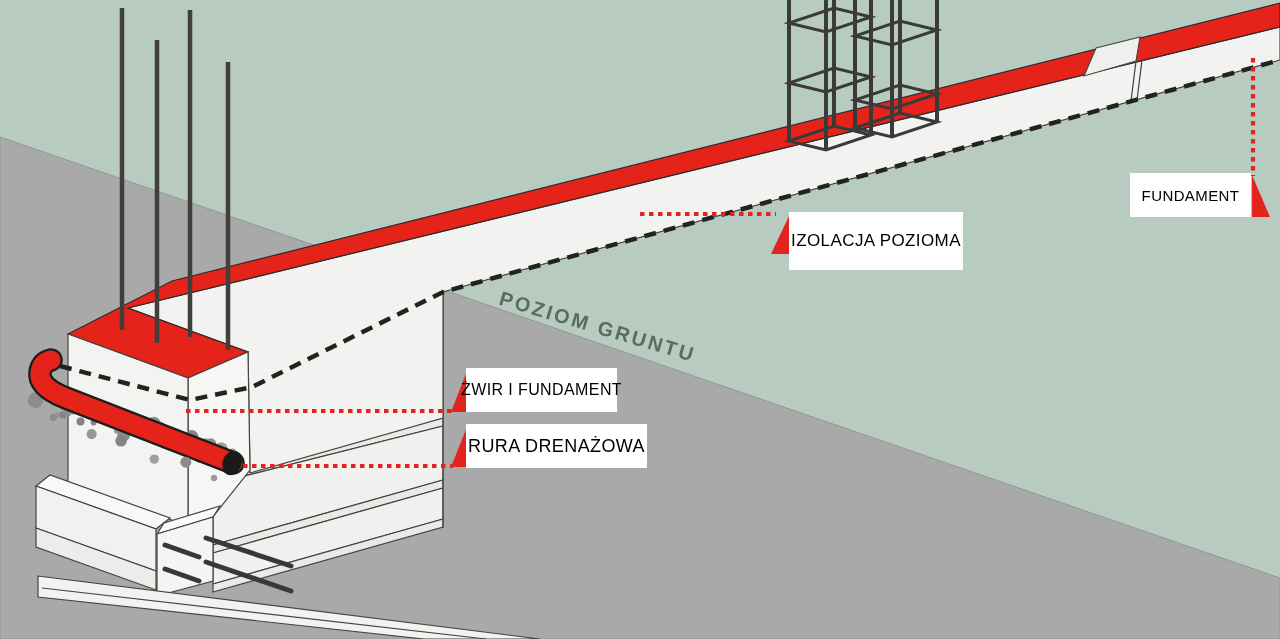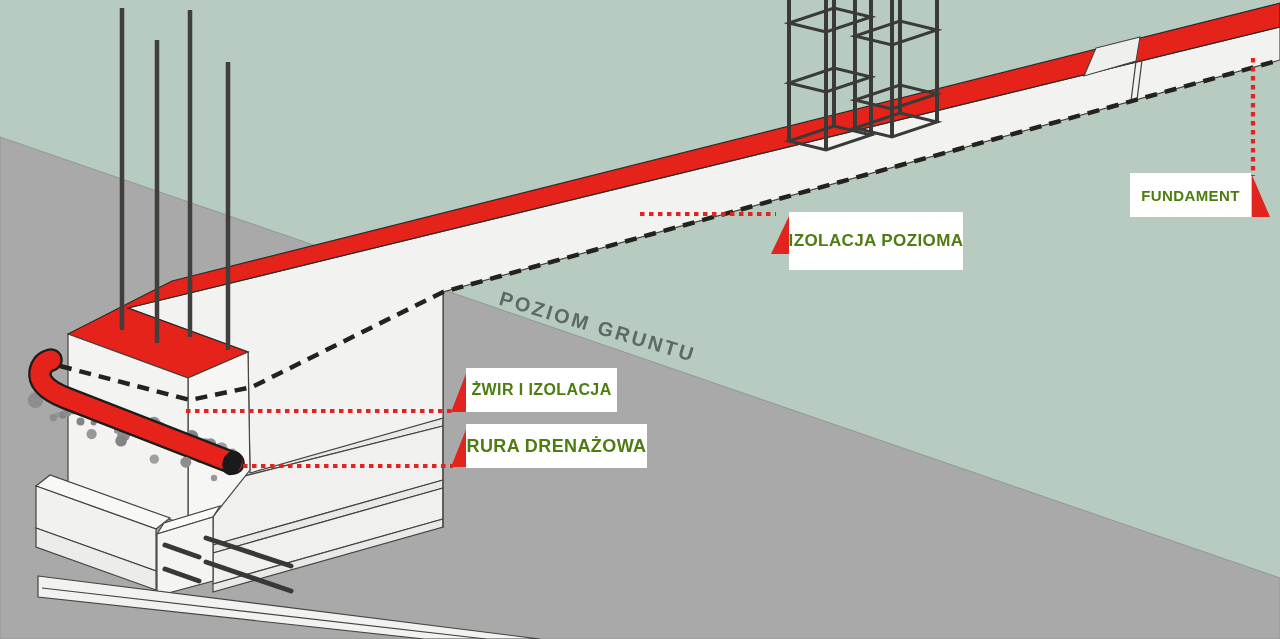--- a/index.html
+++ b/index.html
@@ -3,21 +3,21 @@
 <meta charset="utf-8">
 <style>
   html,body{margin:0;padding:0;background:#ffffff;}
   #app{
     position:relative;width:1280px;height:639px;overflow:hidden;
     font-family:"Liberation Sans","DejaVu Sans",sans-serif;
   }
   #scene{position:absolute;left:0;top:0;}
   .callout{
     position:absolute;display:flex;align-items:center;justify-content:center;
-    background:#ffffff;color:#4d7c0f;font-weight:bold;letter-spacing:.4px;
+    background:#ffffff;color:#000000;font-weight:normal;letter-spacing:.4px;
     white-space:nowrap;
   }
   #callout-izolacja{left:789px;top:212px;width:174px;height:58px;font-size:17px;}
   #callout-fundament{left:1130px;top:173px;width:121px;height:44px;font-size:15px;}
   #callout-zwir{left:466px;top:368px;width:151px;height:44px;font-size:16px;}
   #callout-rura{left:466px;top:424px;width:181px;height:44px;font-size:18px;}
   #ground-level-label{
     position:absolute;left:503px;top:287px;color:#5b6b64;font-weight:bold;
     font-size:20px;letter-spacing:2.6px;transform:rotate(16.5deg);
     transform-origin:0 0;white-space:nowrap;
@@ -194,17 +194,17 @@
     <g fill="#e2241e">
       <polygon points="790,214 790,254 771,254"></polygon>
       <polygon points="1252,175 1252,217 1270,217"></polygon>
       <polygon points="467,371 451,412 467,412"></polygon>
       <polygon points="467,427 451,467 467,467"></polygon>
     </g>
   </svg>
 
   <div class="callout" id="callout-izolacja">IZOLACJA POZIOMA</div>
   <div class="callout" id="callout-fundament">FUNDAMENT</div>
-  <div class="callout" id="callout-zwir">ŻWIR I IZOLACJA</div>
+  <div class="callout" id="callout-zwir">ŻWIR I FUNDAMENT</div>
   <div class="callout" id="callout-rura">RURA DRENAŻOWA</div>
 
   <div id="ground-level-label">POZIOM GRUNTU</div>
 </div>
 
 </body></html>

